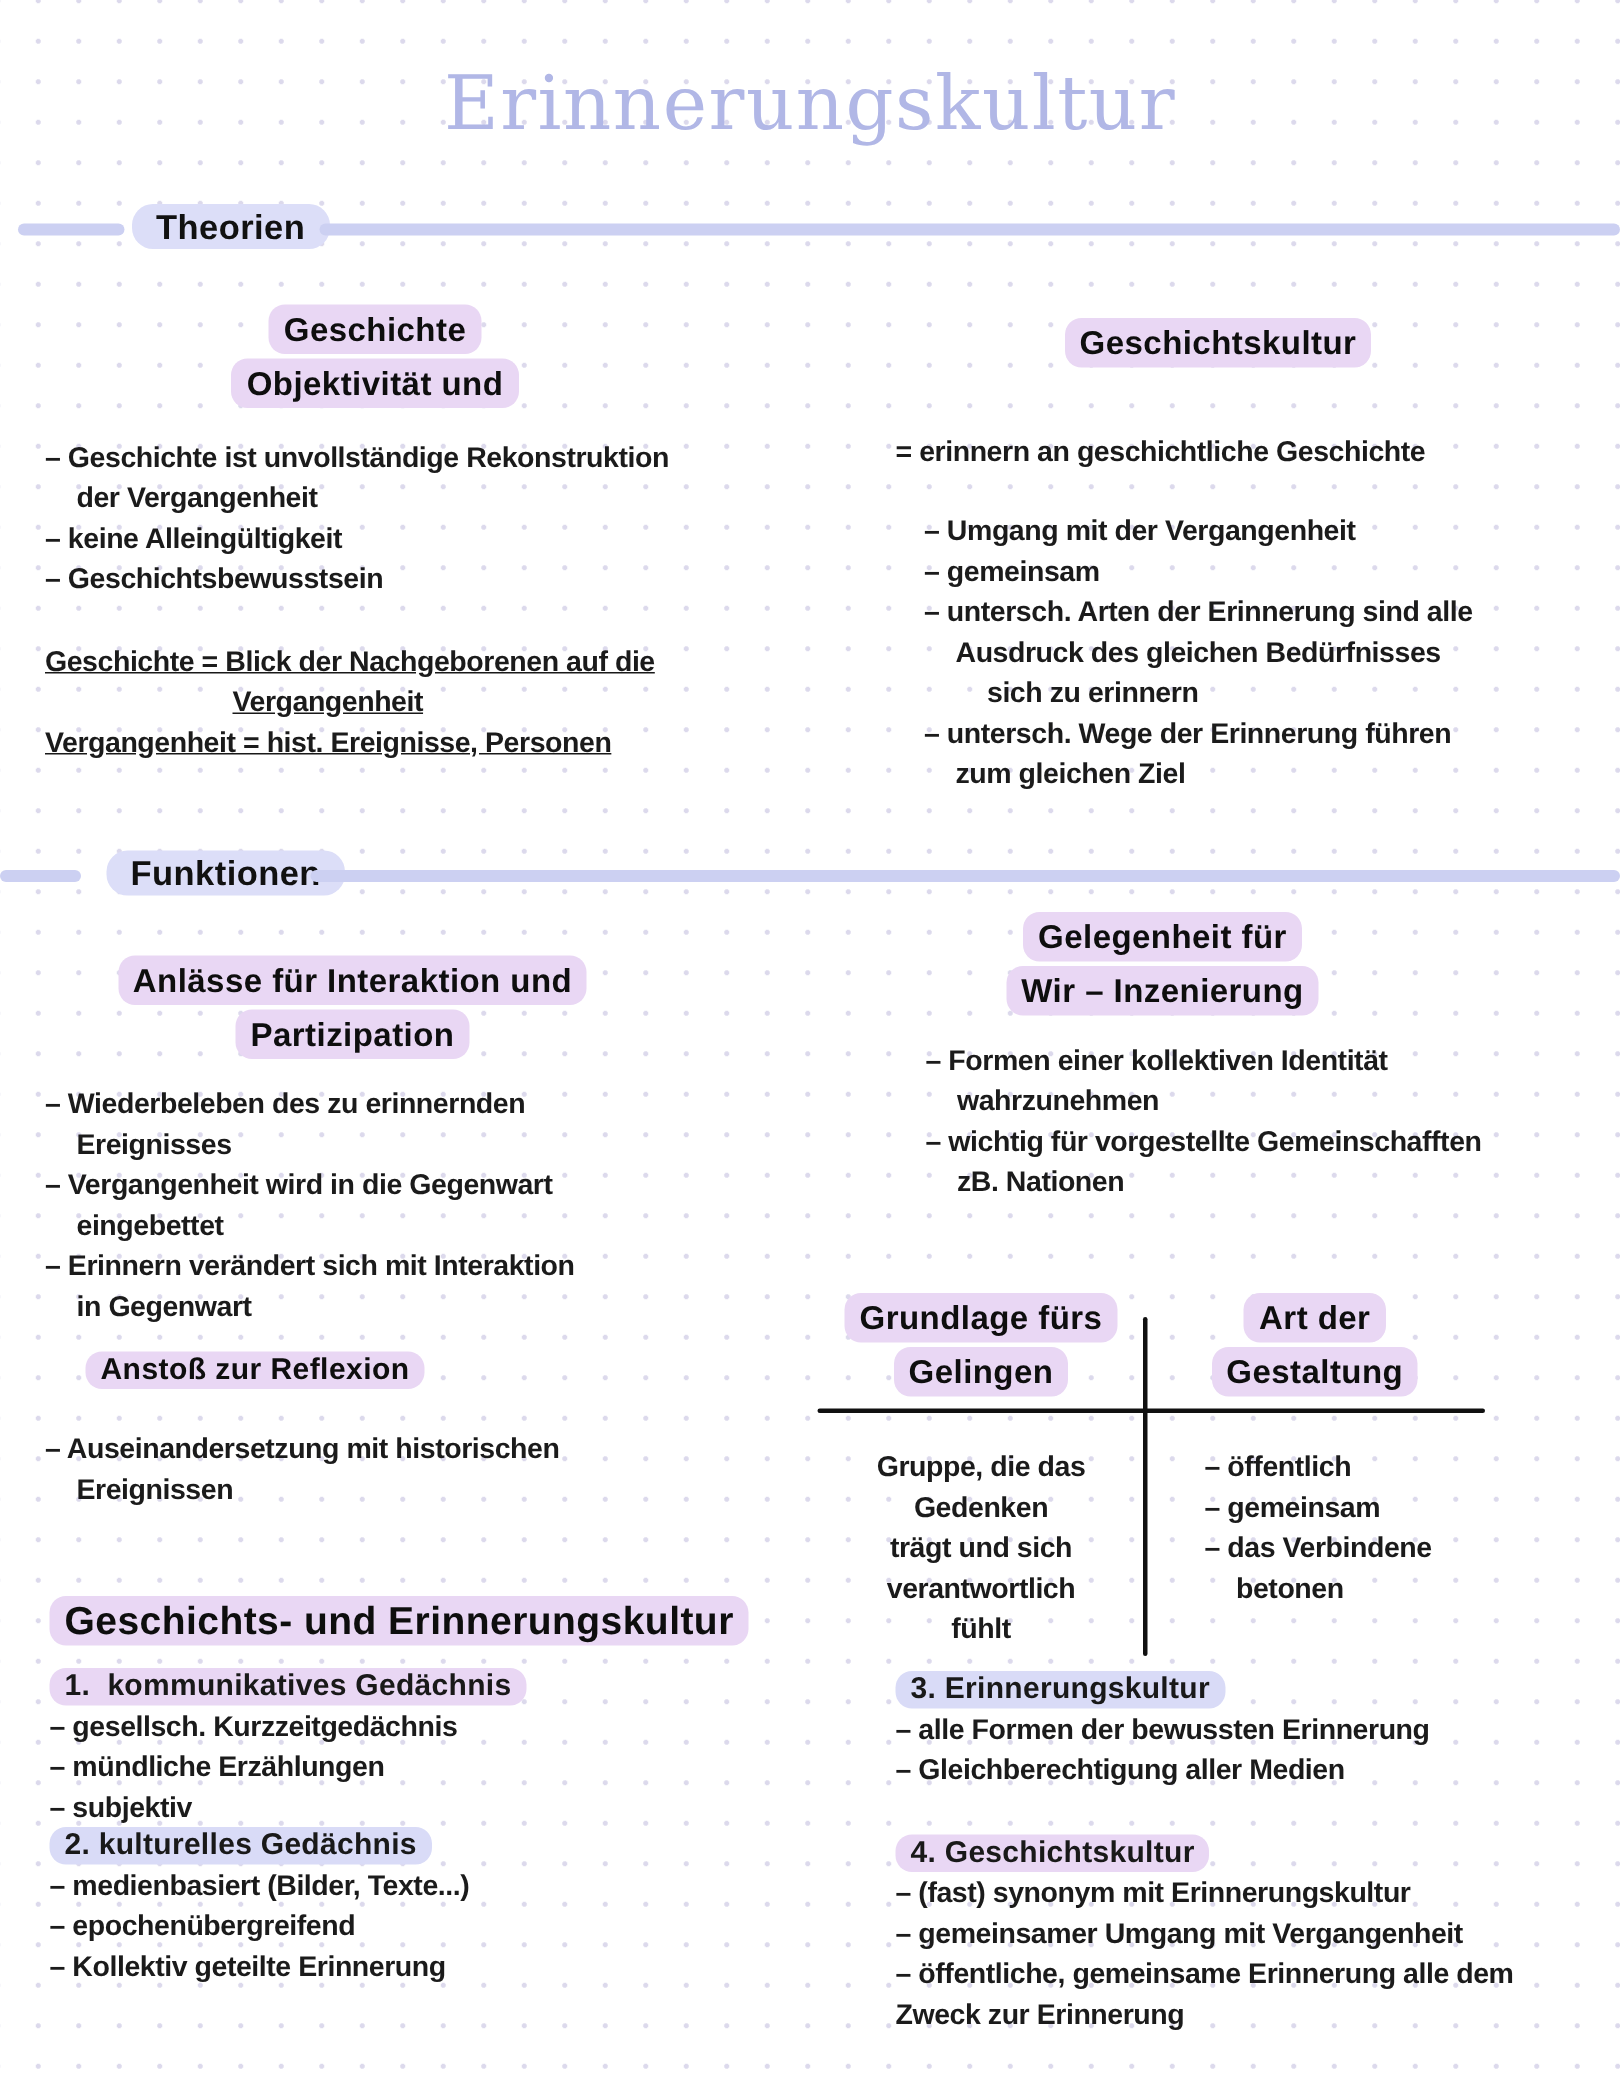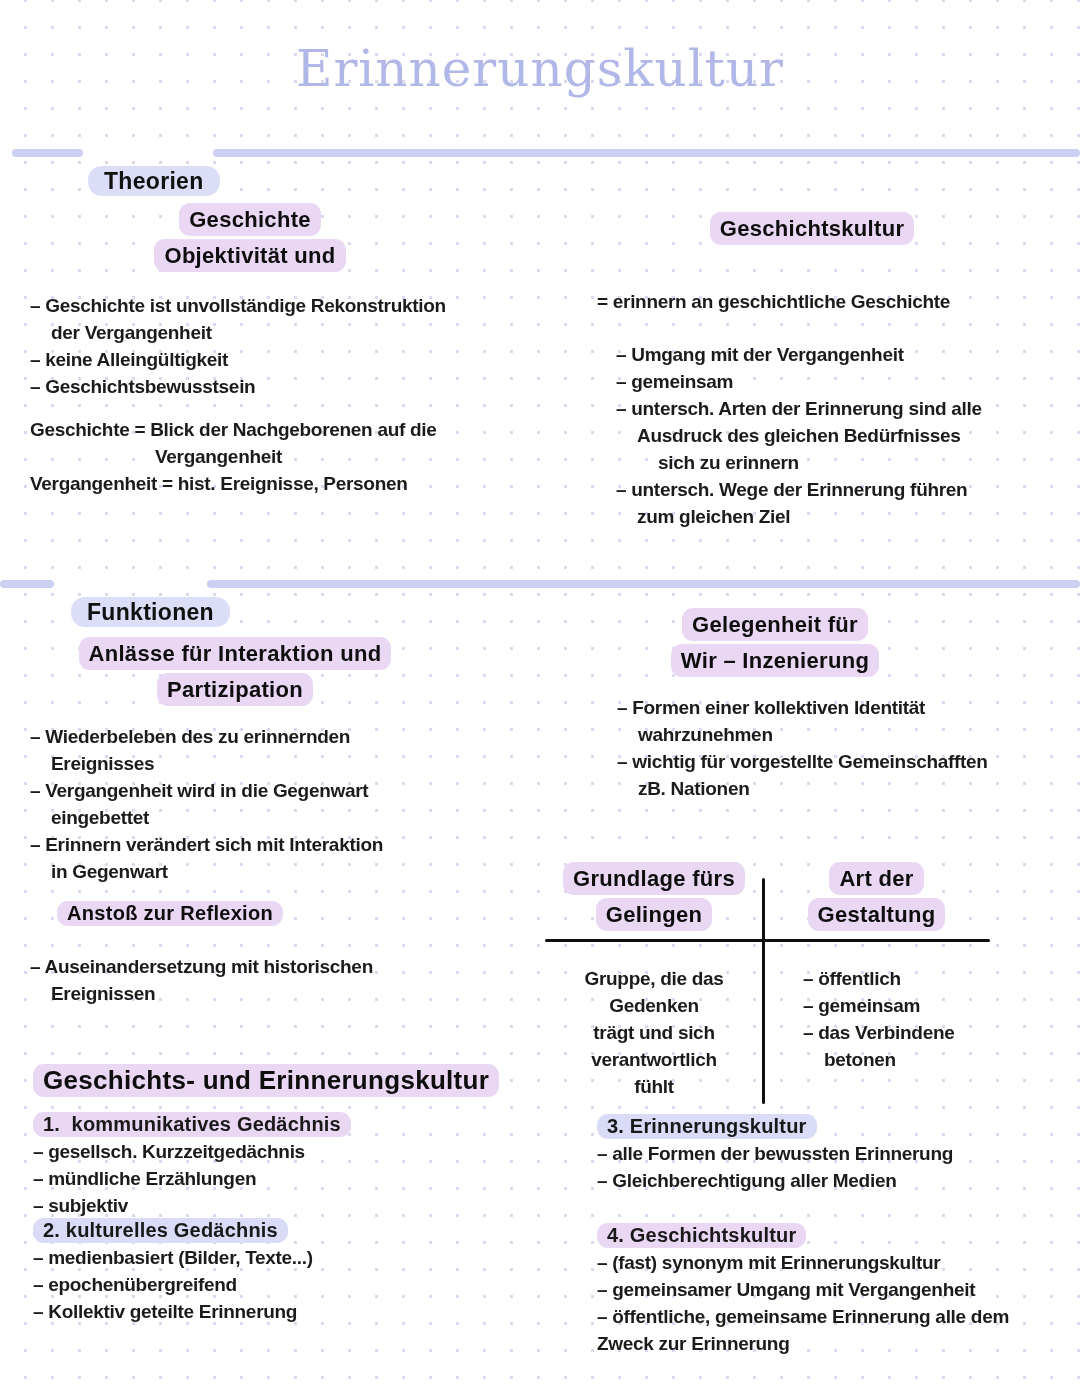--- a/index.html
+++ b/index.html
@@ -18,21 +18,21 @@
   }
   
   .divider { position:absolute; left:0; width:100%; height:34px; }
   .divider .dash, .divider .line {
     position:absolute; top:13px; height:8px; border-radius:4px;
     background:var(--divider, #ccd0f2);
   }
   .divider .pill {
     position:absolute; top:0; height:26px; line-height:26px;
     background:var(--pill, #dcdef8); border-radius:14px; padding:2px 16px;
-    font-weight:700; font-size:23px; letter-spacing:0.3px; color:#111;margin-top:30px;
+    font-weight:700; font-size:23px; letter-spacing:0.3px; color:#111;
   }
   #div-theorien { top:136px; }
   #div-theorien .dash { left:12px; width:71px; }
   #div-theorien .pill { left:88px; }
   #div-theorien .line { left:213px; right:0; }
   #div-funktionen { top:567px; }
   #div-funktionen .dash { left:0; width:54px; }
   #div-funktionen .pill { left:71px; }
   #div-funktionen .line { left:207px; right:0; }
 
@@ -85,21 +85,21 @@
     <div class="col-heading">
       <div><span class="hl-pink hw">Geschichte</span></div>
       <div><span class="hl-pink hw">Objektivität und</span></div>
     </div>
     <div style="margin-top:20px;">
       <div class="ln">– Geschichte ist unvollständige Rekonstruktion</div>
       <div class="ln c1">der Vergangenheit</div>
       <div class="ln">– keine Alleingültigkeit</div>
       <div class="ln">– Geschichtsbewusstsein</div>
     </div>
-    <div style="margin-top:16px;">
+    <div style="margin-top:28px;text-decoration:underline;">
       <div class="ln">Geschichte = Blick der Nachgeborenen auf die</div>
       <div class="ln cdef">Vergangenheit</div>
       <div class="ln">Vergangenheit = hist. Ereignisse, Personen</div>
     </div>
   </div>
 
   <div class="abs" style="left:597px; top:212px; width:430px;">
     <div class="col-heading">
       <div><span class="hl-pink hw">Geschichtskultur</span></div>
     </div>

